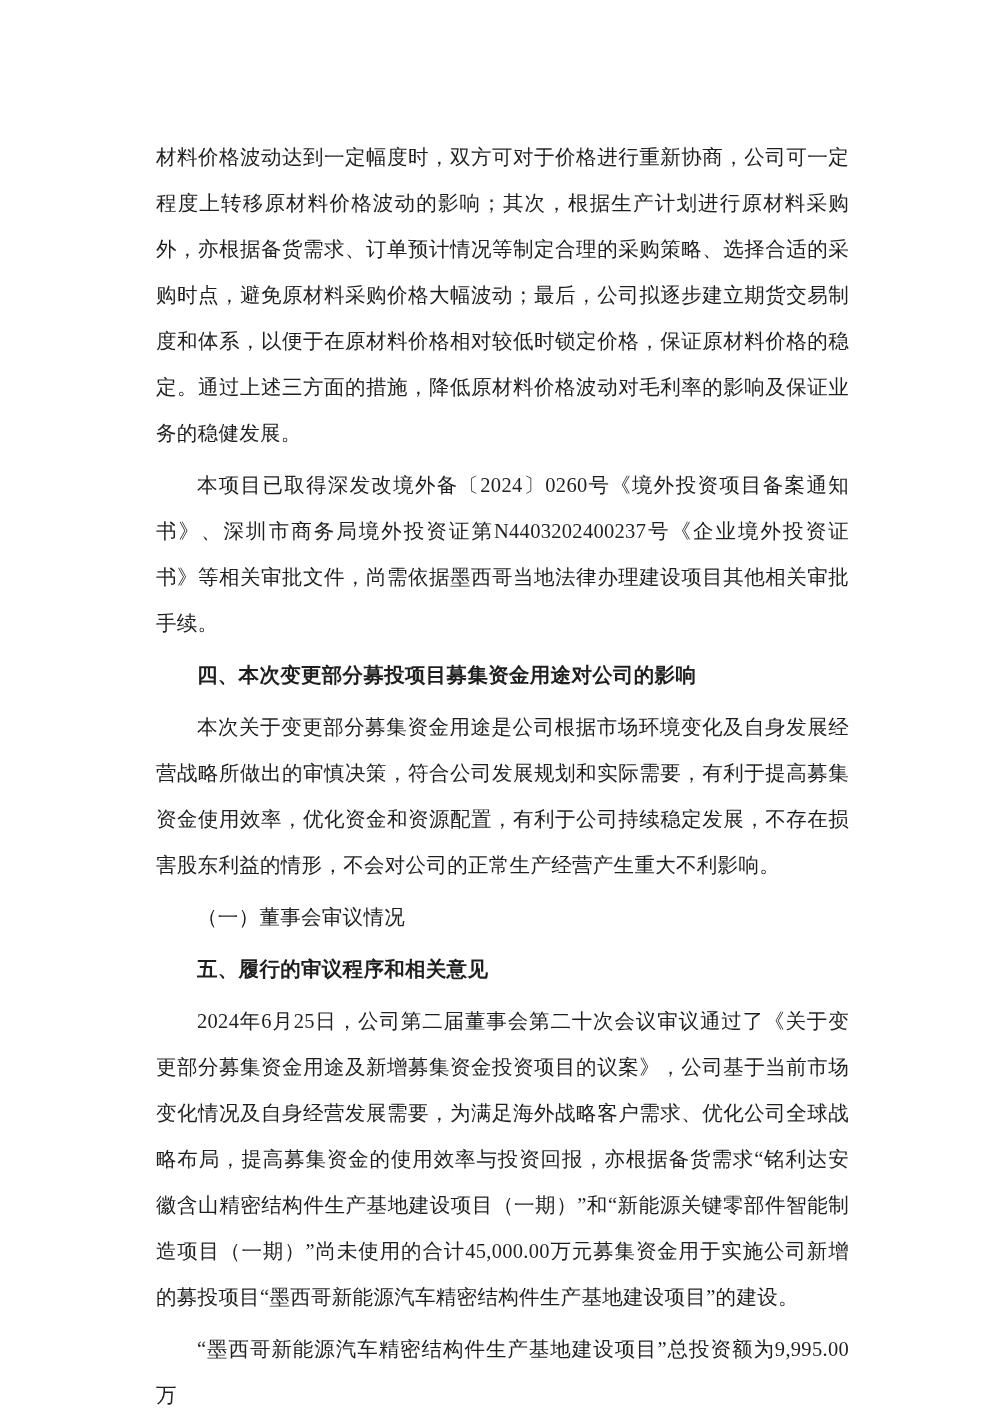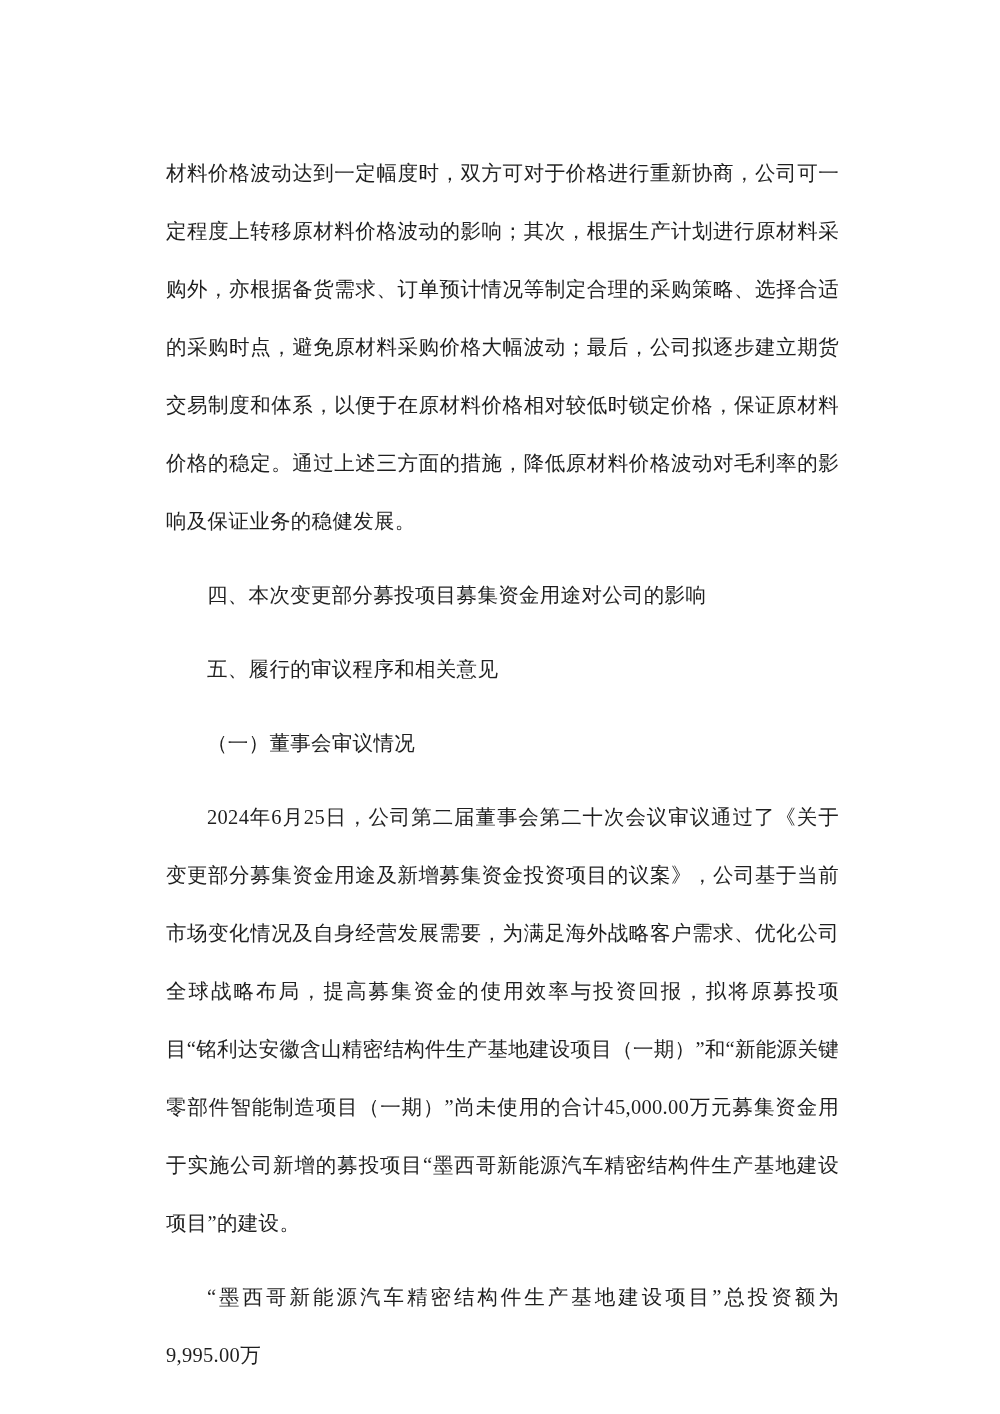--- a/index.html
+++ b/index.html
@@ -15,36 +15,38 @@
   .page {
     box-sizing: border-box;
     width: 1000px;
     height: 1414px;
     padding: 128px 145px 0 150px;
     background: #ffffff;
     color: #1f1f1f;
     overflow: hidden;
   }
   .para {
-    margin: 16px;
+    margin: 6px;
     font-size: 20.5px;
-    line-height: 58px;
+    line-height: 46px;
     text-align: justify;
     letter-spacing: 0.3px;
   }
   .indent {
     text-indent: 2em;
   }
   .heading {
-    font-weight: normal;
+    font-weight: bold;
   }
 </style>
 </head>
 <body>
 
 <div class="page">
   <p class="para">材料价格波动达到一定幅度时，双方可对于价格进行重新协商，公司可一定程度上转移原材料价格波动的影响；其次，根据生产计划进行原材料采购外，亦根据备货需求、订单预计情况等制定合理的采购策略、选择合适的采购时点，避免原材料采购价格大幅波动；最后，公司拟逐步建立期货交易制度和体系，以便于在原材料价格相对较低时锁定价格，保证原材料价格的稳定。通过上述三方面的措施，降低原材料价格波动对毛利率的影响及保证业务的稳健发展。</p>
+  <p class="para indent">本项目已取得深发改境外备〔2024〕0260号《境外投资项目备案通知书》、深圳市商务局境外投资证第N4403202400237号《企业境外投资证书》等相关审批文件，尚需依据墨西哥当地法律办理建设项目其他相关审批手续。</p>
   <p class="para indent heading">四、本次变更部分募投项目募集资金用途对公司的影响</p>
+  <p class="para indent">本次关于变更部分募集资金用途是公司根据市场环境变化及自身发展经营战略所做出的审慎决策，符合公司发展规划和实际需要，有利于提高募集资金使用效率，优化资金和资源配置，有利于公司持续稳定发展，不存在损害股东利益的情形，不会对公司的正常生产经营产生重大不利影响。</p>
+  <p class="para indent">（一）董事会审议情况</p>
   <p class="para indent heading">五、履行的审议程序和相关意见</p>
-  <p class="para indent">（一）董事会审议情况</p>
-  <p class="para indent">2024年6月25日，公司第二届董事会第二十次会议审议通过了《关于变更部分募集资金用途及新增募集资金投资项目的议案》，公司基于当前市场变化情况及自身经营发展需要，为满足海外战略客户需求、优化公司全球战略布局，提高募集资金的使用效率与投资回报，拟将原募投项目“铭利达安徽含山精密结构件生产基地建设项目（一期）”和“新能源关键零部件智能制造项目（一期）”尚未使用的合计45,000.00万元募集资金用于实施公司新增的募投项目“墨西哥新能源汽车精密结构件生产基地建设项目”的建设。</p>
+  <p class="para indent">2024年6月25日，公司第二届董事会第二十次会议审议通过了《关于变更部分募集资金用途及新增募集资金投资项目的议案》，公司基于当前市场变化情况及自身经营发展需要，为满足海外战略客户需求、优化公司全球战略布局，提高募集资金的使用效率与投资回报，亦根据备货需求“铭利达安徽含山精密结构件生产基地建设项目（一期）”和“新能源关键零部件智能制造项目（一期）”尚未使用的合计45,000.00万元募集资金用于实施公司新增的募投项目“墨西哥新能源汽车精密结构件生产基地建设项目”的建设。</p>
   <p class="para indent">“墨西哥新能源汽车精密结构件生产基地建设项目”总投资额为9,995.00万</p>
 </div>
 
 </body></html>

